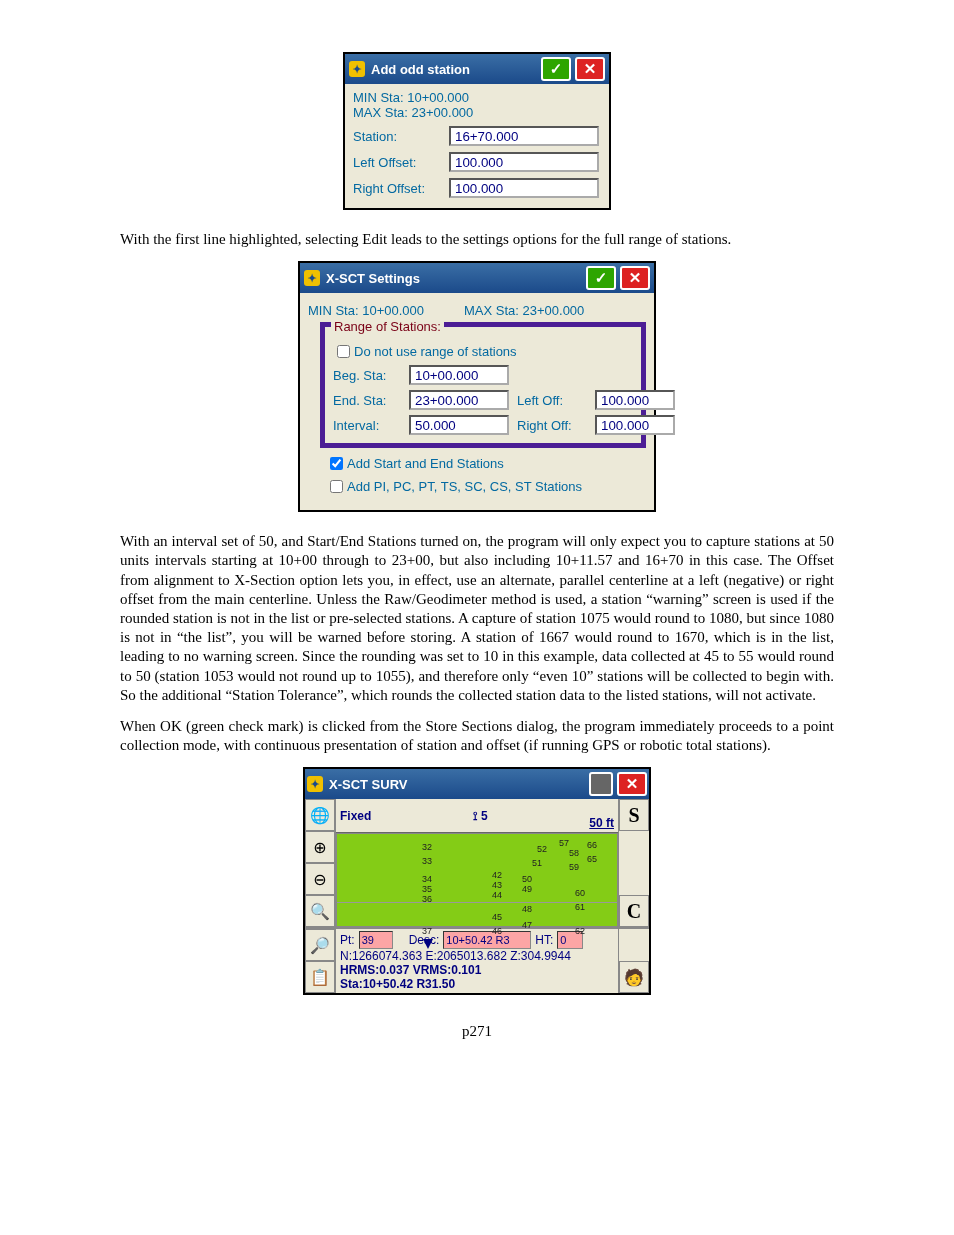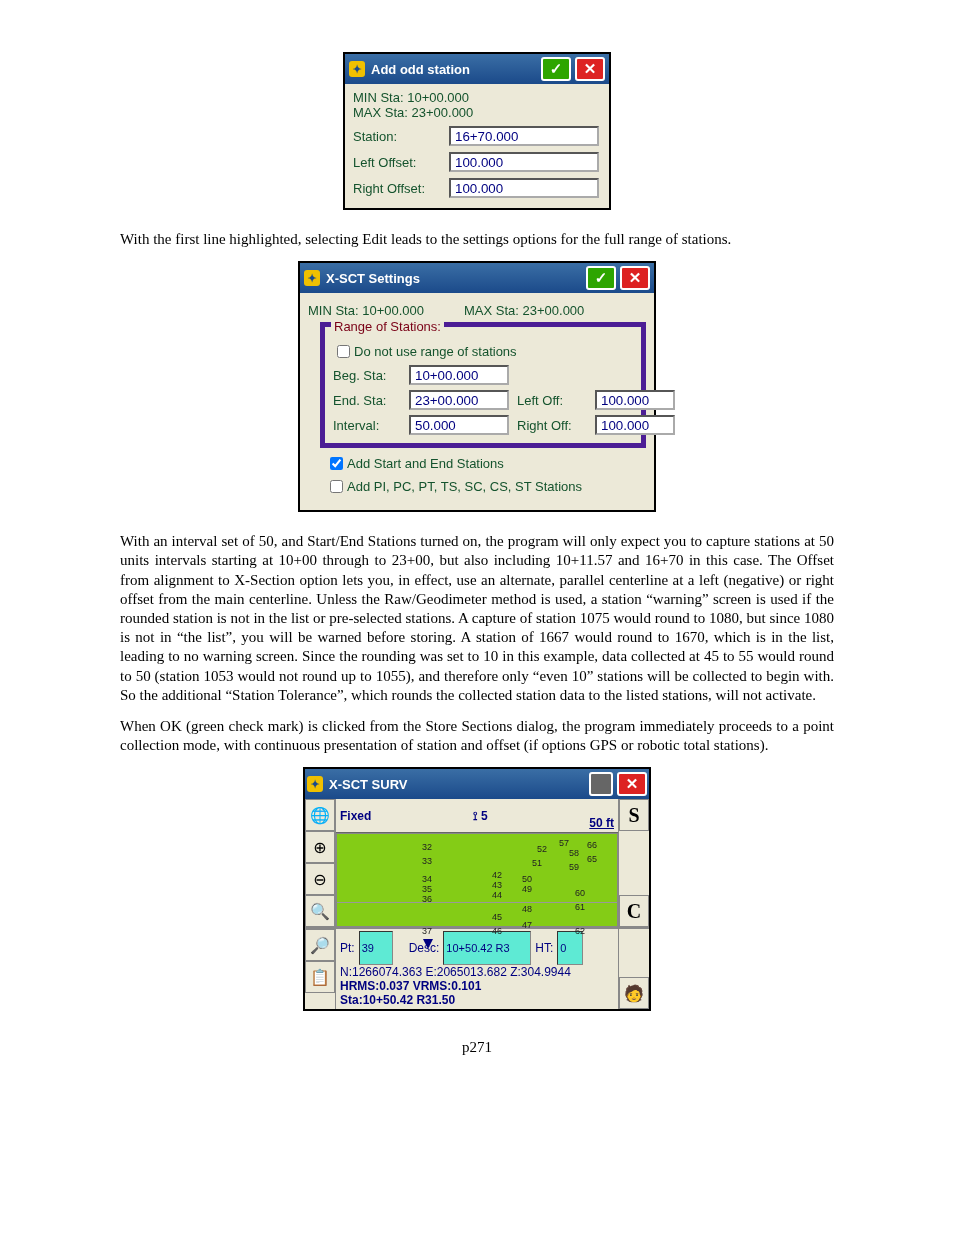--- a/index.html
+++ b/index.html
@@ -50,21 +50,21 @@
     margin-left: 4px;
     display: inline-flex; align-items:center; justify-content:center;
     font-weight: bold;
   }
   .tb-ok { background: #2ea500; color:#fff; font-size:15px;}
   .tb-cancel { background: #d22; color:#fff; font-size:15px;}
   .dlg-body {
     background: #ece9d8;
     padding: 6px 8px 10px 8px;
   }
-  .maroon { color: #14532d; }
+  .maroon { color: #0369a1; }
   .row { display: flex; align-items: center; margin: 4px 0; }
   .input {
     border: 2px inset #aaa;
     background: #fff;
     color: #000080;
     font-family: Tahoma, Arial, sans-serif;
     padding: 2px 4px;
     height: 20px;
     box-sizing: border-box;
   }
@@ -108,21 +108,21 @@
     align-items:center;
   }
   .status-row .sp { flex:1; text-align:center;}
   .map-area { flex:1; background:#84cc16;
     border:1px solid #888; position:relative; height:130px;
     font-family: Arial, sans-serif; font-size:10px; color:#000;
   }
   .surv-bottom { display:flex; border-top:1px solid #888;}
   .surv-info { flex:1; display:flex; flex-direction:column; padding:2px 4px; font-size:12px; color:#000080;}
   .surv-info .inl { display:flex; gap:4px; align-items:center;}
-  .small-input { border:1px inset #888; background:#5eead4; color:#000080; height:16px; font-size:11px; padding:8px 2px;}
+  .small-input { border:1px inset #888; background:#fca5a5; color:#000080; height:16px; font-size:11px; padding:0 2px;}
   .surv-info .bold { font-weight:bold; }
   .cursor-tri {
     position:absolute; width:0; height:0;
     border-left:5px solid transparent; border-right:5px solid transparent;
     border-top:10px solid #000080;
   }
   .hline { position:absolute; left:0; right:0; height:1px; background:#999;}
   .pt { position:absolute; font-size:9px; color:#222;}
 </style>
 </head>
@@ -198,21 +198,21 @@
       </div>
       <div class="row" style="margin-left:18px;">
         <input type="checkbox" class="chk" style="">
         <span class="maroon">Add PI, PC, PT, TS, SC, CS, ST Stations</span>
       </div>
     </div>
   </div>
 </div>
 
 <div class="paragraph">With an interval set of 50, and Start/End Stations turned on, the program will only expect you to capture stations at 50 units intervals starting at 10+00 through to 23+00, but also including 10+11.57 and 16+70 in this case.  The Offset from alignment to X-Section option lets you, in effect, use an alternate, parallel centerline at a left (negative) or right offset from the main centerline.  Unless the Raw/Geodimeter method is used, a station “warning” screen is used if the rounded station is not in the list or pre-selected stations.  A capture of station 1075 would round to 1080, but since 1080 is not in “the list”, you will be warned before storing.  A station of 1667 would round to 1670, which is in the list, leading to no warning screen.  Since the rounding was set to 10 in this example, data collected at 45 to 55 would round to 50 (station 1053 would not round up to 1055), and therefore only “even 10” stations will be collected to begin with.  So the additional “Station Tolerance”, which rounds the collected station data to the listed stations, will not activate.</div>
-<div class="paragraph">When OK (green check mark) is clicked from the Store Sections dialog, the program immediately proceeds to a point collection mode, with continuous presentation of station and offset (if options GPS or robotic total stations).</div>
+<div class="paragraph">When OK (green check mark) is clicked from the Store Sections dialog, the program immediately proceeds to a point collection mode, with continuous presentation of station and offset (if running GPS or robotic total stations).</div>
 
 <div class="figure">
   <div class="dlg surv">
     <div class="titlebar">
       <span class="ticon">✦</span>
       <span>X-SCT SURV</span>
       <span class="spacer"></span>
       <span class="tb-sett"></span>
       <span class="tb-btn tb-cancel">✕</span>
     </div>

